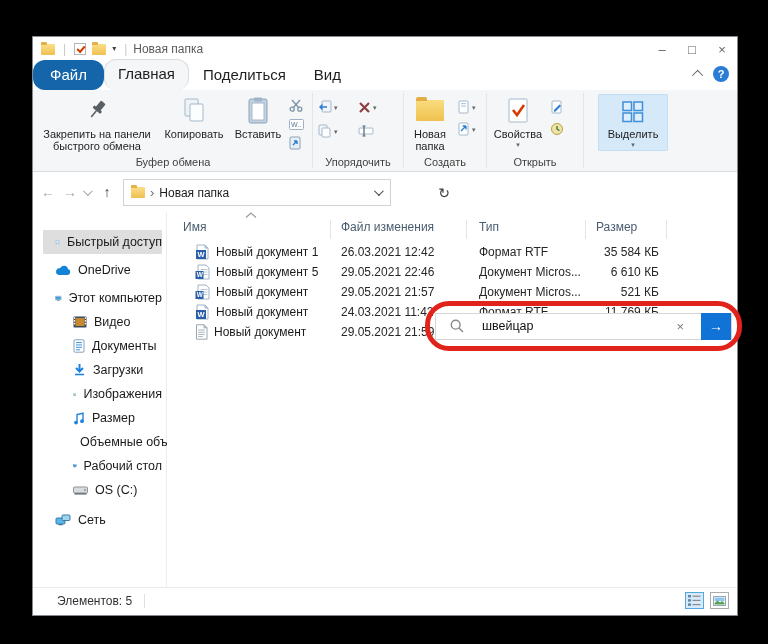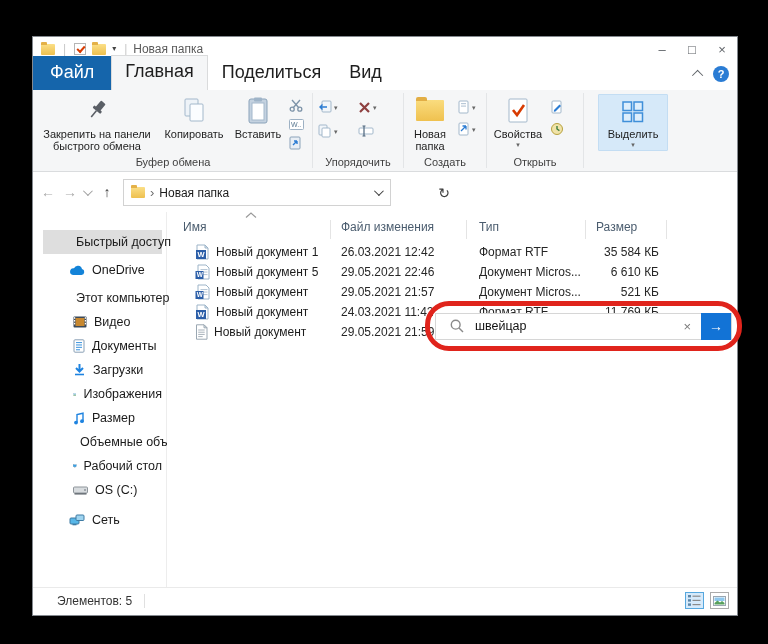--- a/index.html
+++ b/index.html
@@ -20,21 +20,21 @@
   .mini-folder { width:14px; height:11px; position:relative; background:linear-gradient(#fbdf87,#eec04f); border-radius:1px; }
   .mini-folder::before { content:""; position:absolute; left:0; top:-2px; width:6px; height:3px;
              background:#e4b148; border-radius:1px 1px 0 0; }
   .check-ico { width:12px; height:12px; background:#fff; border:1px solid #b5b5b5; position:relative; }
   .check-ico::after { content:""; position:absolute; left:2px; top:2px; width:6px; height:3px;
              border-left:2px solid #d83b01; border-bottom:2px solid #d83b01; transform:rotate(-48deg); }
   .qat-caret { font-size:8px; color:#444; line-height:1; }
 
   
   .tabrow { height:29px; background:#fff; display:flex; align-items:flex-end; position:relative; }
-  .tab { font-size:18px; color:#1e1e1e; padding:6px 14px 7px; }
+  .tab { font-size:15px; color:#1e1e1e; padding:6px 14px 7px;border-radius:12px; }
   .tab-file { background:#1565ab; color:#fff; padding:6px 17px 7px; }
   .tab-active { background:#f5f6f7; border:1px solid #dadbdc; border-bottom:none; padding:5px 13px 8px; }
   .tab-tools { position:absolute; right:8px; top:5px; display:flex; align-items:center; gap:10px; }
   .chev-up { width:8px; height:8px; border-left:1.5px solid #5f6368; border-top:1.5px solid #5f6368;
              transform:rotate(45deg) translateY(2px); }
   .help-btn { width:16px; height:16px; border-radius:50%; background:#2a7cd4; color:#fff;
              font-size:11px; font-weight:bold; display:flex; align-items:center; justify-content:center; }
 
   
   .ribbon { height:82px; background:#f5f6f7; border-bottom:1px solid #dadcde; display:flex; padding-left:2px; }
@@ -67,34 +67,34 @@
             background:#fff; display:flex; align-items:center; padding-left:7px; }
   .crumb-sep { color:#6d6d6d; font-size:13px; margin:0 5px; }
   .addr-text { font-size:12px; color:#1b1b1b; flex:1; }
   .addr-caret { margin-right:9px; }
   .refreshbtn { position:absolute; left:398px; top:7px; width:26px; height:27px; display:flex;
             align-items:center; justify-content:center; font-size:14px; color:#3c3c3c; }
 
   
   .search-wrap { position:absolute; left:392px; top:129px; width:317px; height:50px; z-index:6;
             border:5px solid #e0241c; border-radius:24px; display:flex; align-items:center; padding:0 5px; }
-  .searchbox { flex:1; height:27px; background:#fff; border:1px solid #d6d6d6; display:flex; align-items:center; }
+  .searchbox { flex:1; height:27px; background:#fff; border:1px solid #d6d6d6; display:flex; align-items:center;gap:7px; }
   .sglass { margin-left:14px; }
   .squery { font-size:12.5px; color:#111; margin-left:11px; flex:1; }
   .sclear { color:#7a7a7a; font-size:13px; margin-right:10px; }
   .gobtn { width:30px; height:27px; background:#1273d6; color:#fff; display:flex; align-items:center;
             justify-content:center; font-size:14px; flex:0 0 auto; }
 
   
   .main { height:375px; display:flex; }
   .sidebar { width:134px; border-right:1px solid #ededed; padding-top:18px; overflow:visible; }
   .sb-item { height:24px; display:flex; align-items:center; margin-left:10px; margin-right:4px;
             font-size:12.5px; color:#1a1a1a; white-space:nowrap; }
   .sb-item .sbtxt { margin-left:7px; }
-  .lv0 { padding-left:26px; }
+  .lv0 { padding-left:12px; }
   .lv1 { padding-left:30px; }
   .sb-active { background:#dedede; }
   .sb-gap4 { height:4px; } .sb-gap6 { height:6px; }
 
   .content { flex:1; position:relative; }
   .hdr-row { display:flex; padding-top:8px; height:30px; position:relative; }
   .hcell { font-size:12px; color:#4a5c6e; height:19px; border-right:1px solid #e4e4e4; }
   .hc1 { width:164px; padding-left:16px; } .hc2 { width:136px; padding-left:10px; }
   .hc3 { width:119px; padding-left:12px; } .hc4 { width:81px; padding-left:10px; }
   .sort-caret { position:absolute; left:78px; top:0px; }

